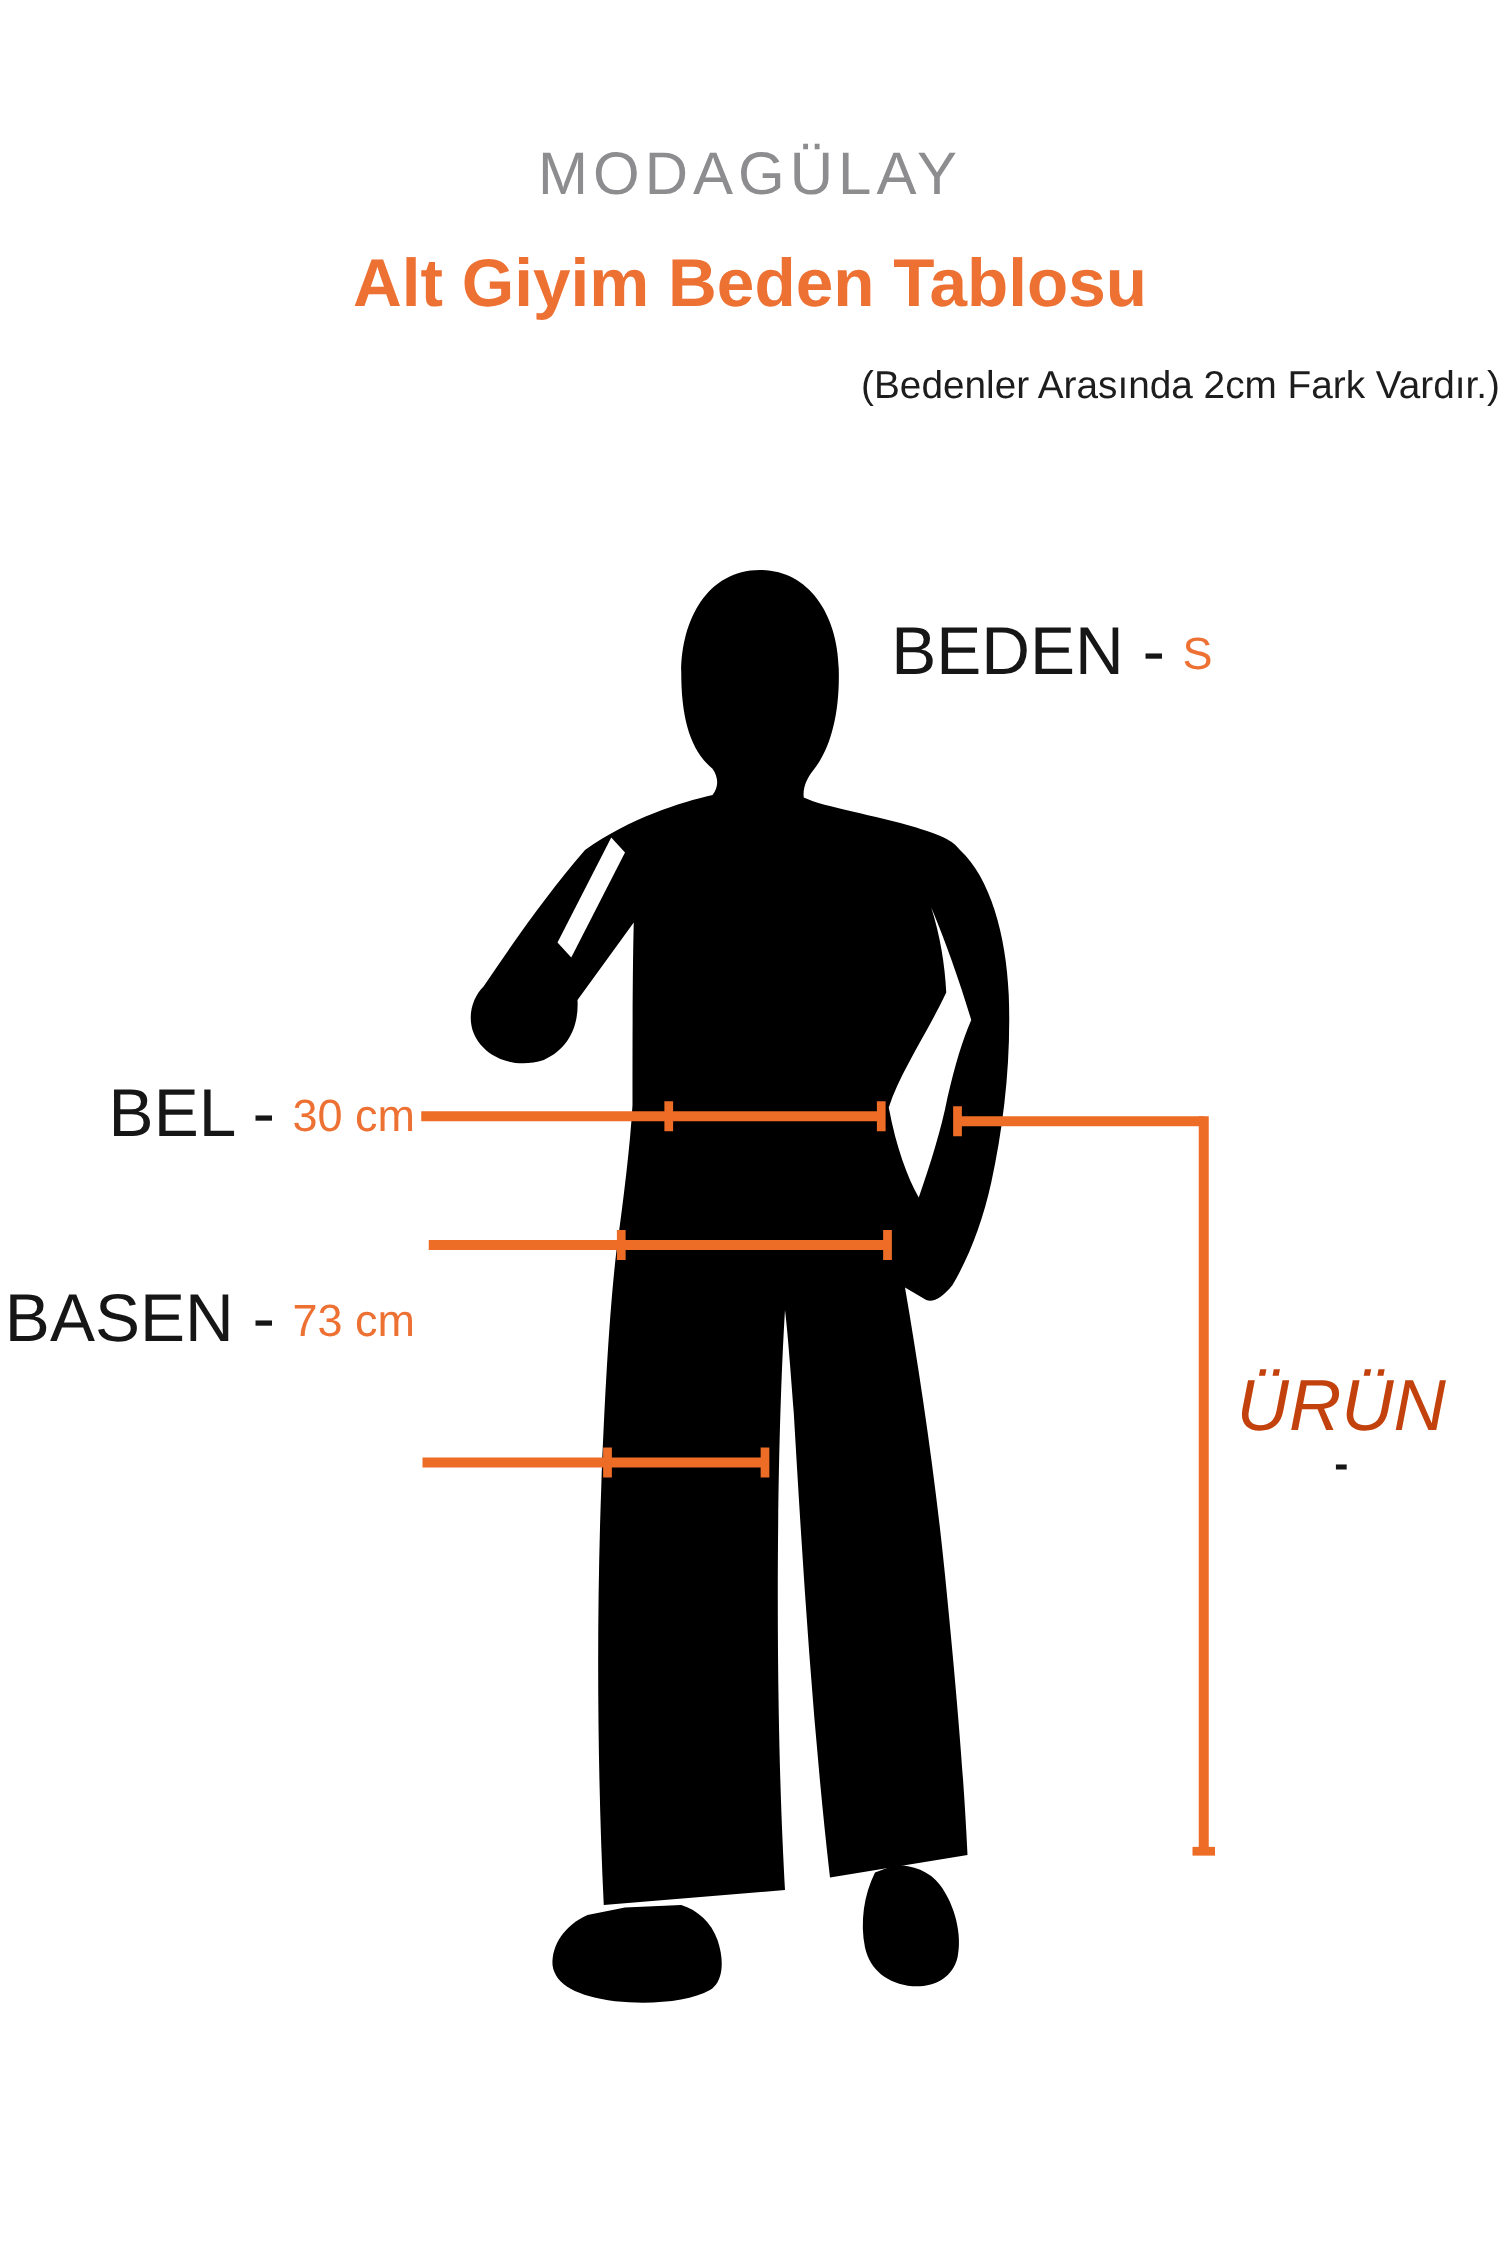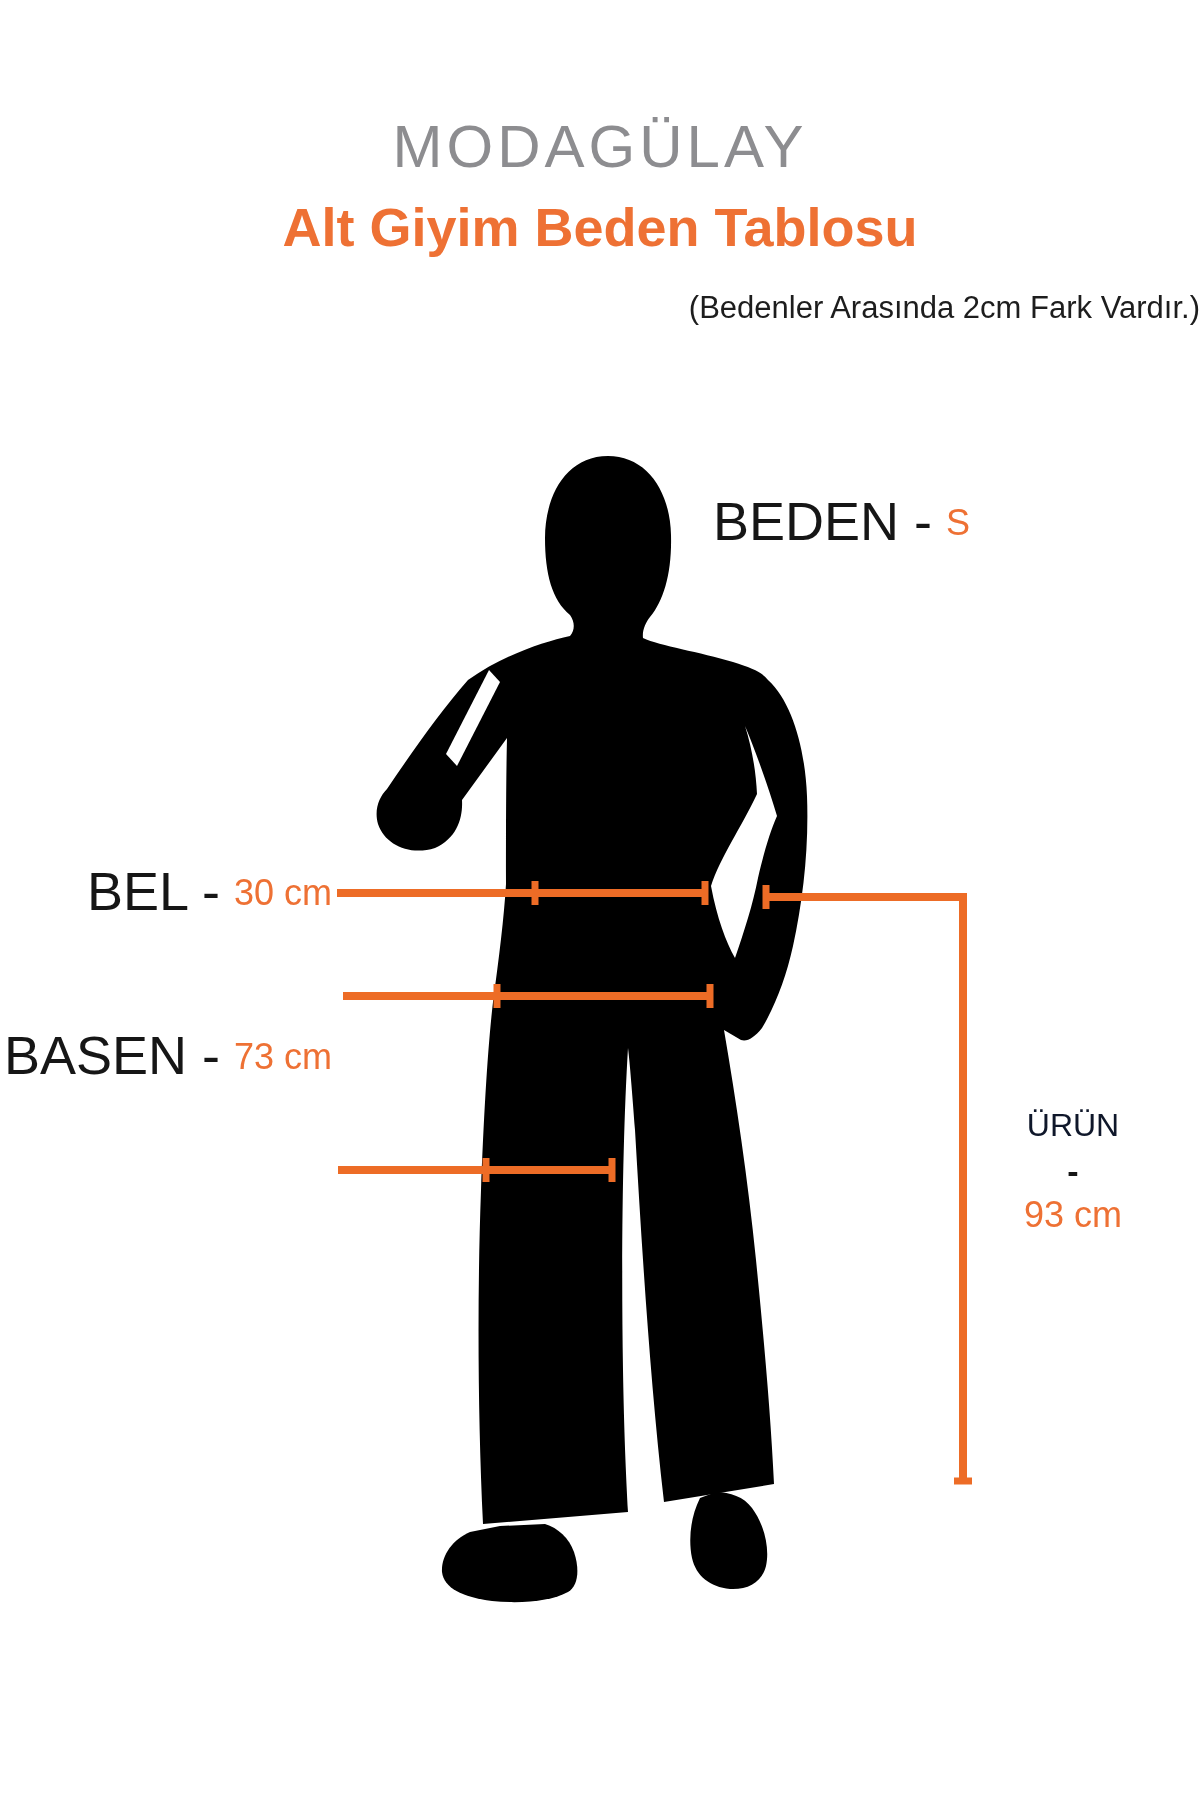--- a/index.html
+++ b/index.html
@@ -9,21 +9,21 @@
     background:#ffffff;
     overflow:hidden;
     font-family:"Liberation Sans", sans-serif;
     -webkit-font-smoothing:antialiased;
   }
   .abs{position:absolute;}
 
   .logo{
     top:112px;left:0;width:1200px;
     text-align:center;
-    font-size:60px;
+    font-size:48px;
     letter-spacing:4px;
     font-weight:500;
     color:#8d8d90;
   }
   .title{
     top:196px;left:0;width:1200px;
     text-align:center;
     font-size:54px;
     color:#ee7134;
     font-weight:700;
@@ -42,21 +42,21 @@
   .beden{top:490px;left:713px;}
   .row-bel{top:860px;right:868px;justify-content:flex-end;}
   .row-basen{top:1024px;right:868px;}
   .row-baldir{top:1142px;right:868px;}
 
   .urun-boyu{
     top:1094px;left:960px;width:226px;
     text-align:center;
   }
   .urun-boyu .l1,.urun-boyu .l2{
-    font-size:32px;color:#0f172a;line-height:62px;
+    font-size:58px;color:#c2410c;line-height:62px;font-style:italic;
   }
   .urun-boyu .sep{
     font-size:34px;font-weight:700;color:#161616;line-height:30px;
   }
   .urun-boyu .val{
     font-size:36px;color:#ee7134;line-height:46px;margin-top:6px;
   }
 
   svg.diagram{top:0;left:0;}
 </style>
@@ -166,16 +166,15 @@
     <span class="val">30 cm</span>
   </div>
   <div class="abs pair row-basen">
     <span class="lab">BASEN -</span>
     <span class="val">73 cm</span>
   </div>
 
   <div class="abs urun-boyu">
     <div class="l1">ÜRÜN</div>
     <div class="sep">-</div>
-    <div class="val">93 cm</div>
   </div>
 
 </div>
 
 </body></html>

